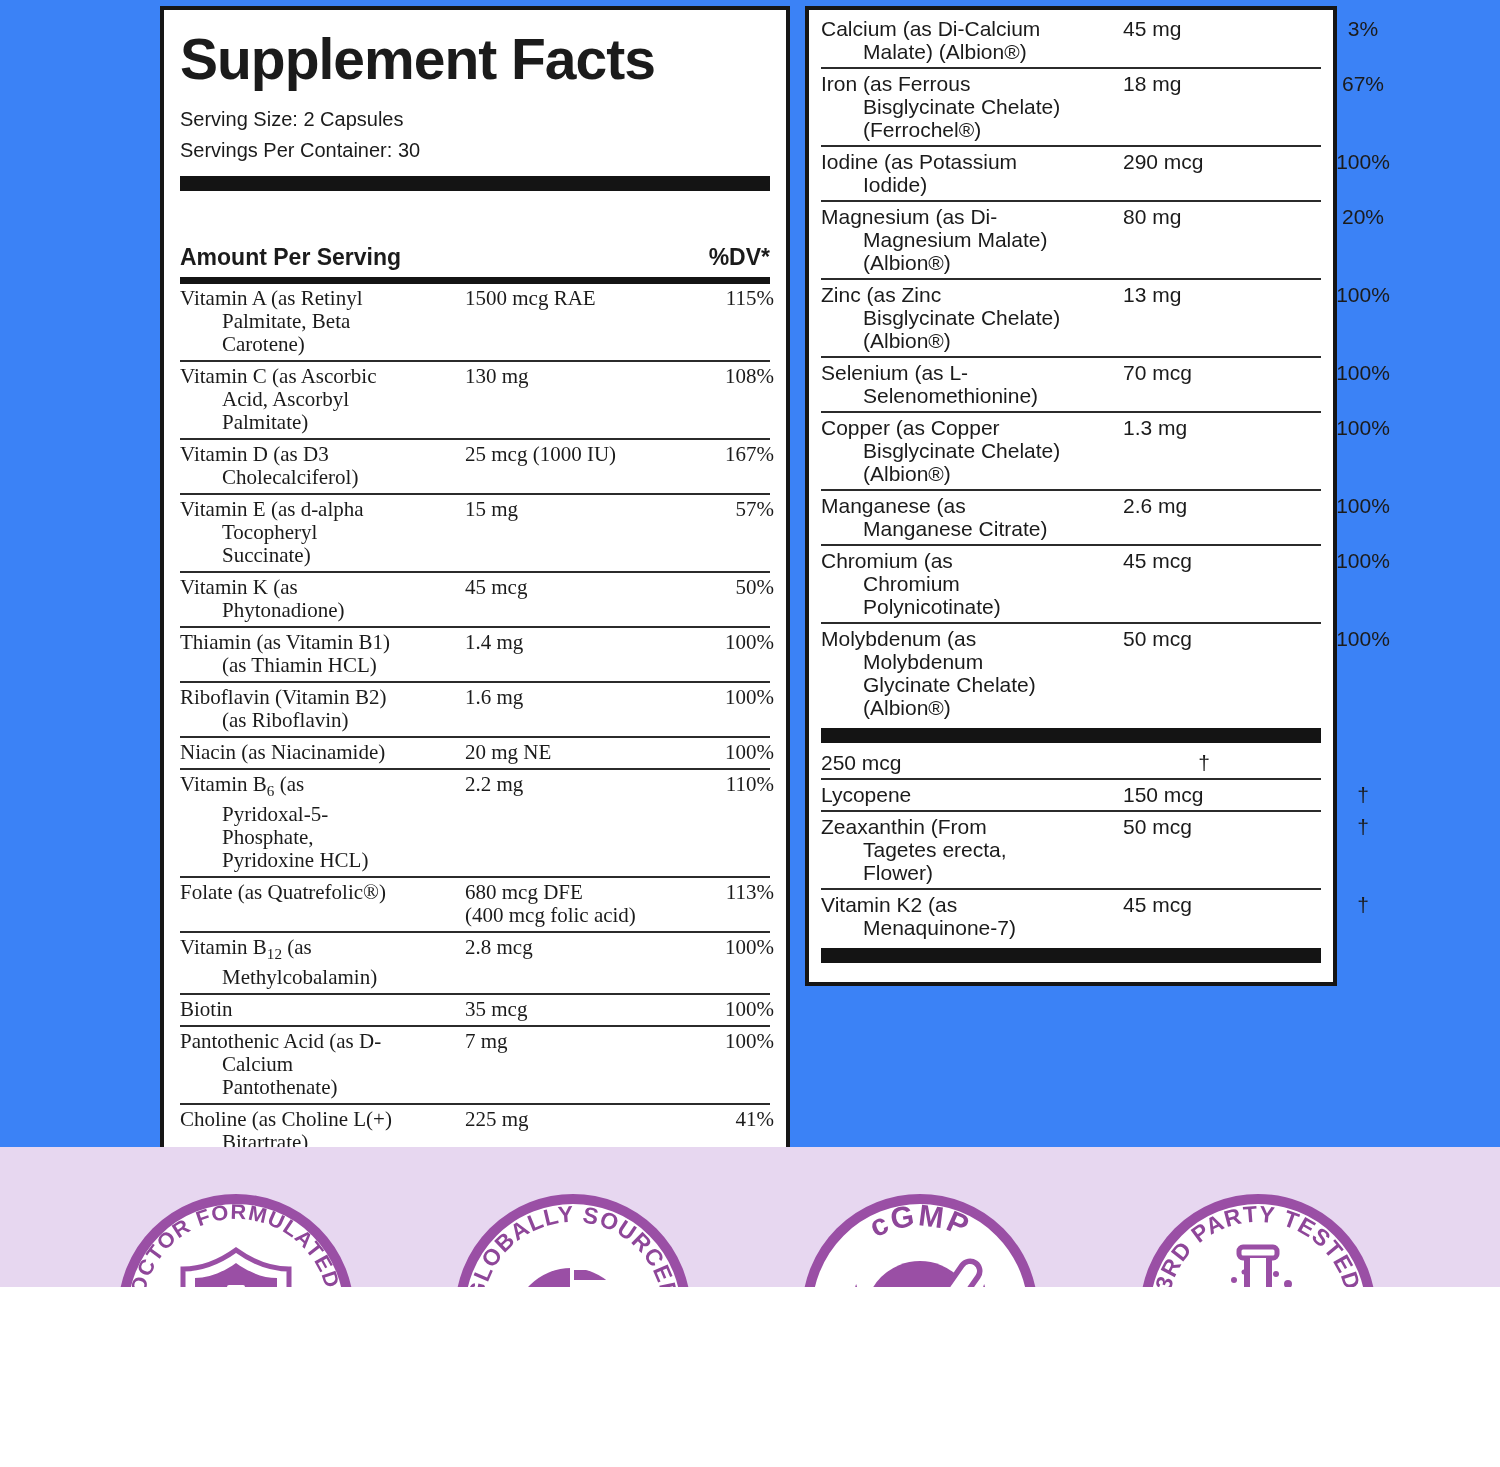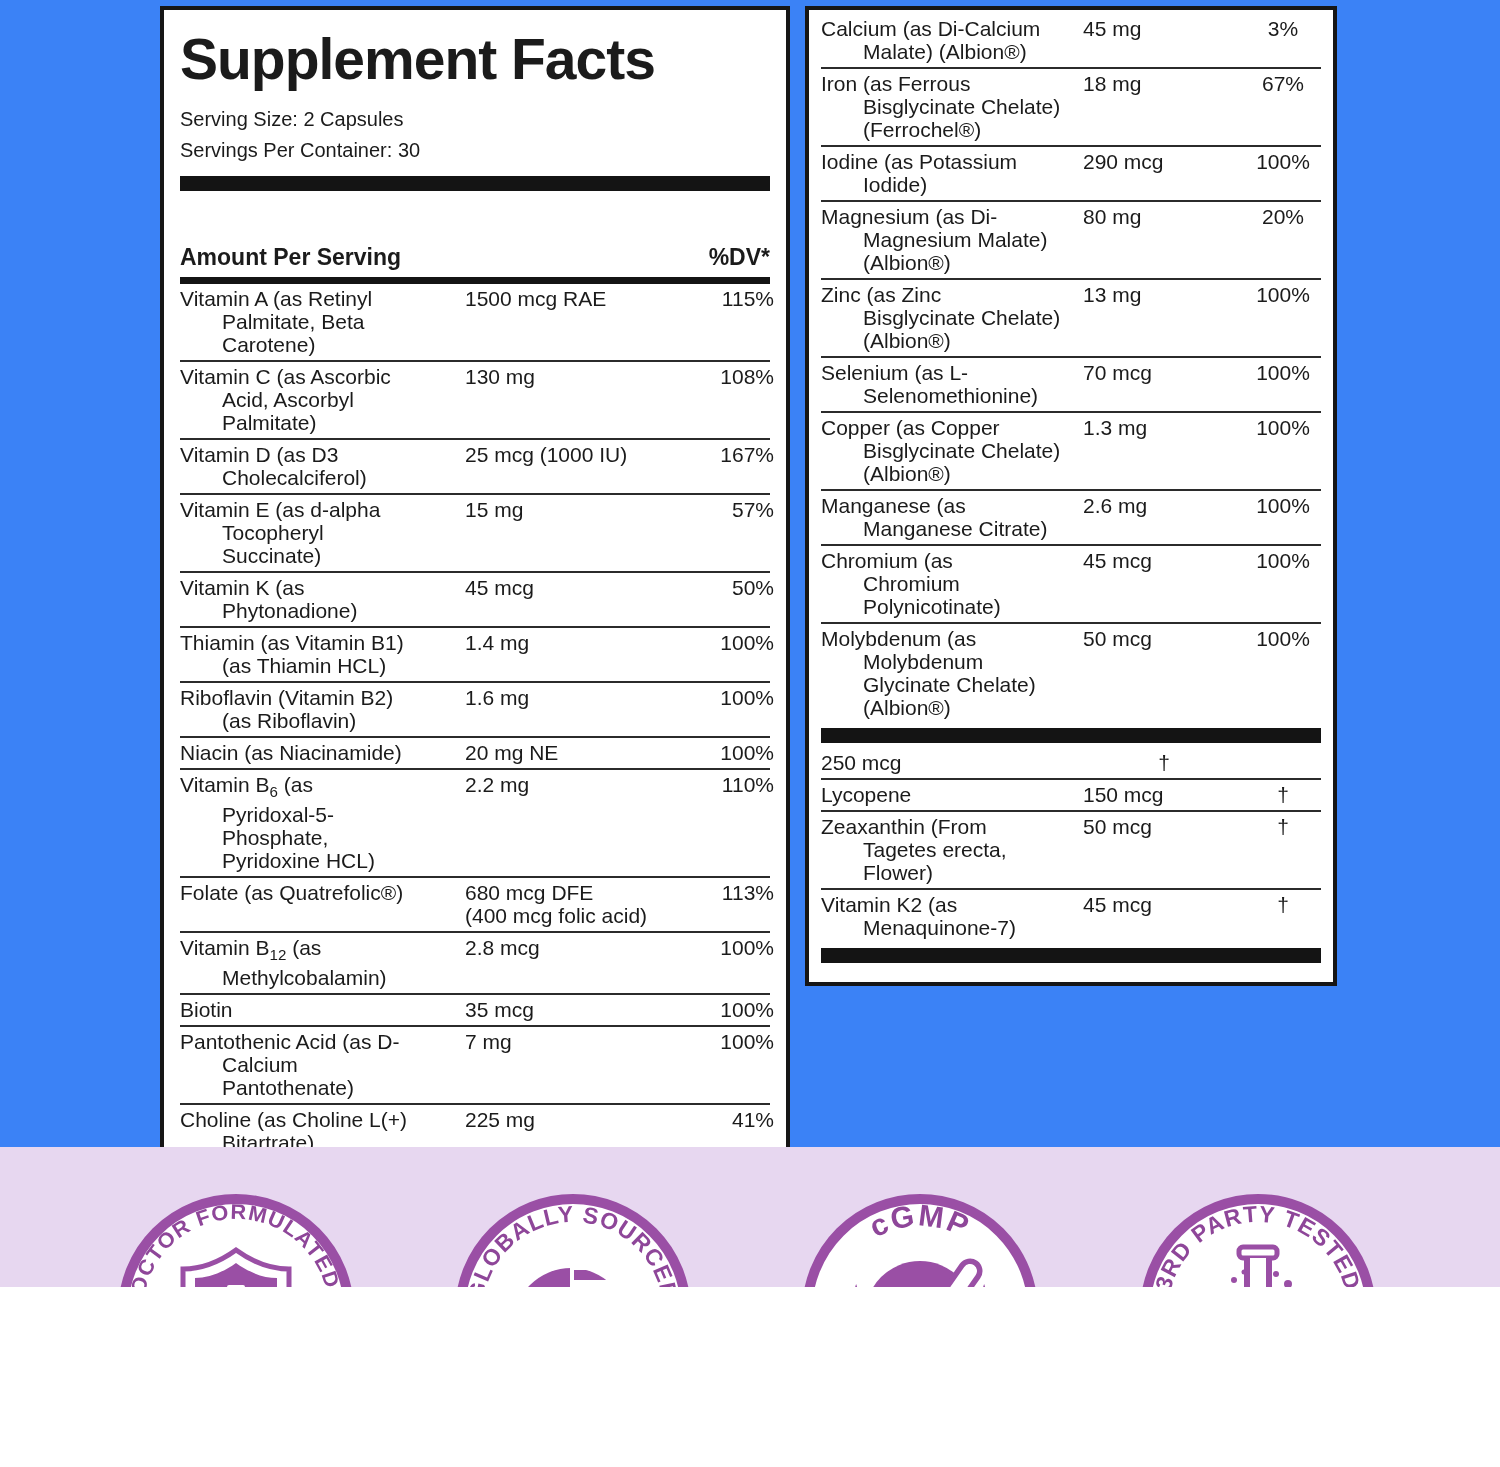--- a/index.html
+++ b/index.html
@@ -10,22 +10,22 @@
   .panel.right{left:805px;width:532px;padding:4px 12px 14px 12px;}
   .title{font-size:57px;font-weight:700;letter-spacing:-1px;margin:8px 0 12px 0;}
   .serv{font-size:20px;line-height:31px;}
   .bar{height:15px;background:#141414;}
   .bar.top-bar{margin-top:10px;}
   .bar.thin{height:7px;}
   .bar.section{margin:5px 0;}
   .hdr-row{display:flex;justify-content:space-between;align-items:flex-end;
            font-weight:700;font-size:23px;padding:9px 0 6px 0;margin-top:44px;}
   .rows .row{display:grid;padding:3px 0 4px 0;}
-  .panel.left .row{grid-template-columns:285px 212px 97px;}
-  .panel.right .row{grid-template-columns:262px 162px 76px;}
+  .panel.left .row{grid-template-columns:285px 212px 97px;font-family:Liberation Serif, serif;}
+  .panel.right .row{grid-template-columns:262px 162px 76px;gap:40px;}
   .rows .row + .row{border-top:2px solid #2b2b2b;}
   .ln{font-size:21px;line-height:23px;}
   .ln.indent{padding-left:42px;}
   .cell.dv{font-size:21px;line-height:23px;}
   .panel.left .cell.dv{text-align:right;}
   .panel.right .cell.dv{text-align:center;}
   sub{font-size:0.72em;}
   .footnotes{padding-top:10px;font-size:22px;line-height:34px;}
   .band{position:absolute;left:0;top:1147px;width:1500px;height:320px;background:#e7d7f0;}
   .badge{position:absolute;top:43px;width:244px;height:244px;}

